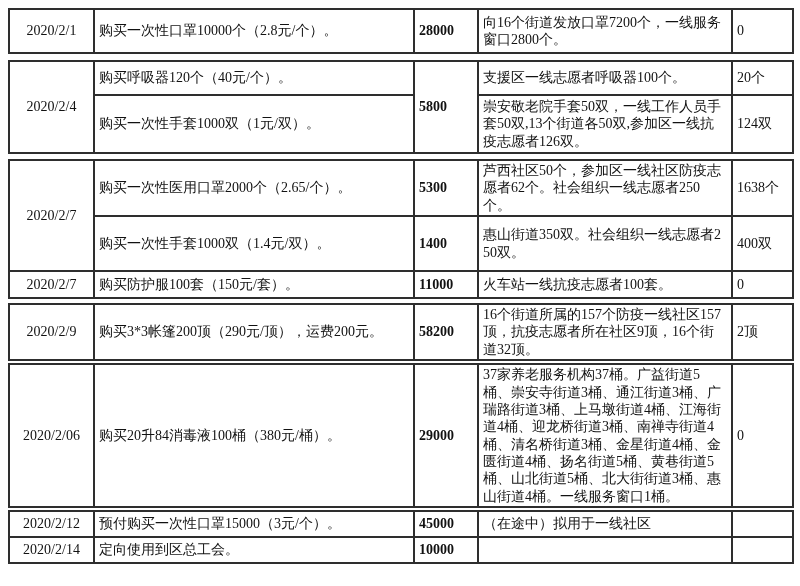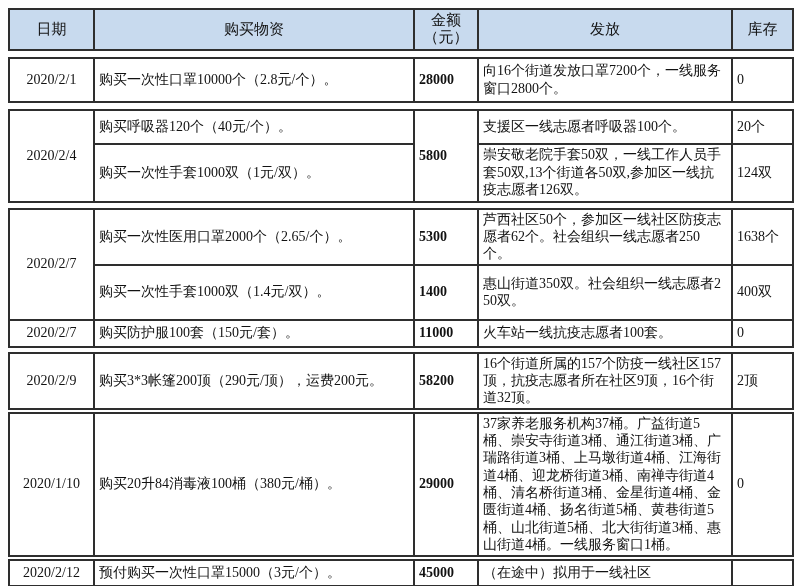--- a/index.html
+++ b/index.html
@@ -30,41 +30,20 @@
   
   .h28{height:28px;} .h54{height:44px;margin-left:40px;} .h34{height:34px;} .h58{height:58px;}
   .h43{height:43px;} .h40{height:55px;} .h27{height:27px;} .h52{height:52px;}
   .h138{height:138px;} .h26{height:26px;}
 </style>
 </head>
 <body>
 
 <div class="page">
 
-  <table class="tbl mb6">
-    <colgroup>
-        <col style="width:85px">
-        <col style="width:320px">
-        <col style="width:64px">
-        <col style="width:254px">
-        <col style="width:61px">
-      </colgroup>
-    <tbody>
-        <tr class="h28">
-      <th>日期</th>
-      <th>购买物资</th>
-      <th class="amt-head">
-        <div>金额</div>
-        <div>（元）</div>
-      </th>
-      <th>发放</th>
-      <th>库存</th>
-    </tr>
-  </tbody>
-    </table>
 
   <table class="tbl mb6">
     <colgroup>
         <col style="width:85px">
         <col style="width:320px">
         <col style="width:64px">
         <col style="width:254px">
         <col style="width:61px">
       </colgroup>
     <tbody>
@@ -156,21 +135,21 @@
   <table class="tbl mb2">
     <colgroup>
         <col style="width:85px">
         <col style="width:320px">
         <col style="width:64px">
         <col style="width:254px">
         <col style="width:61px">
       </colgroup>
     <tbody>
         <tr class="h138">
-      <td class="c-date">2020/1/10</td>
+      <td class="c-date">2020/2/06</td>
       <td class="c-goods">购买20升84消毒液100桶（380元/桶）。</td>
       <td class="c-amount">29000</td>
       <td class="c-dist">37家养老服务机构37桶。广益街道5桶、崇安寺街道3桶、通江街道3桶、广瑞路街道3桶、上马墩街道4桶、江海街道4桶、迎龙桥街道3桶、南禅寺街道4桶、清名桥街道3桶、金星街道4桶、金匮街道4桶、扬名街道5桶、黄巷街道5桶、山北街道5桶、北大街街道3桶、惠山街道4桶。一线服务窗口1桶。</td>
       <td class="c-stock">0</td>
     </tr>
   </tbody>
     </table>
 
   <table class="tbl mb3">
     <colgroup>

